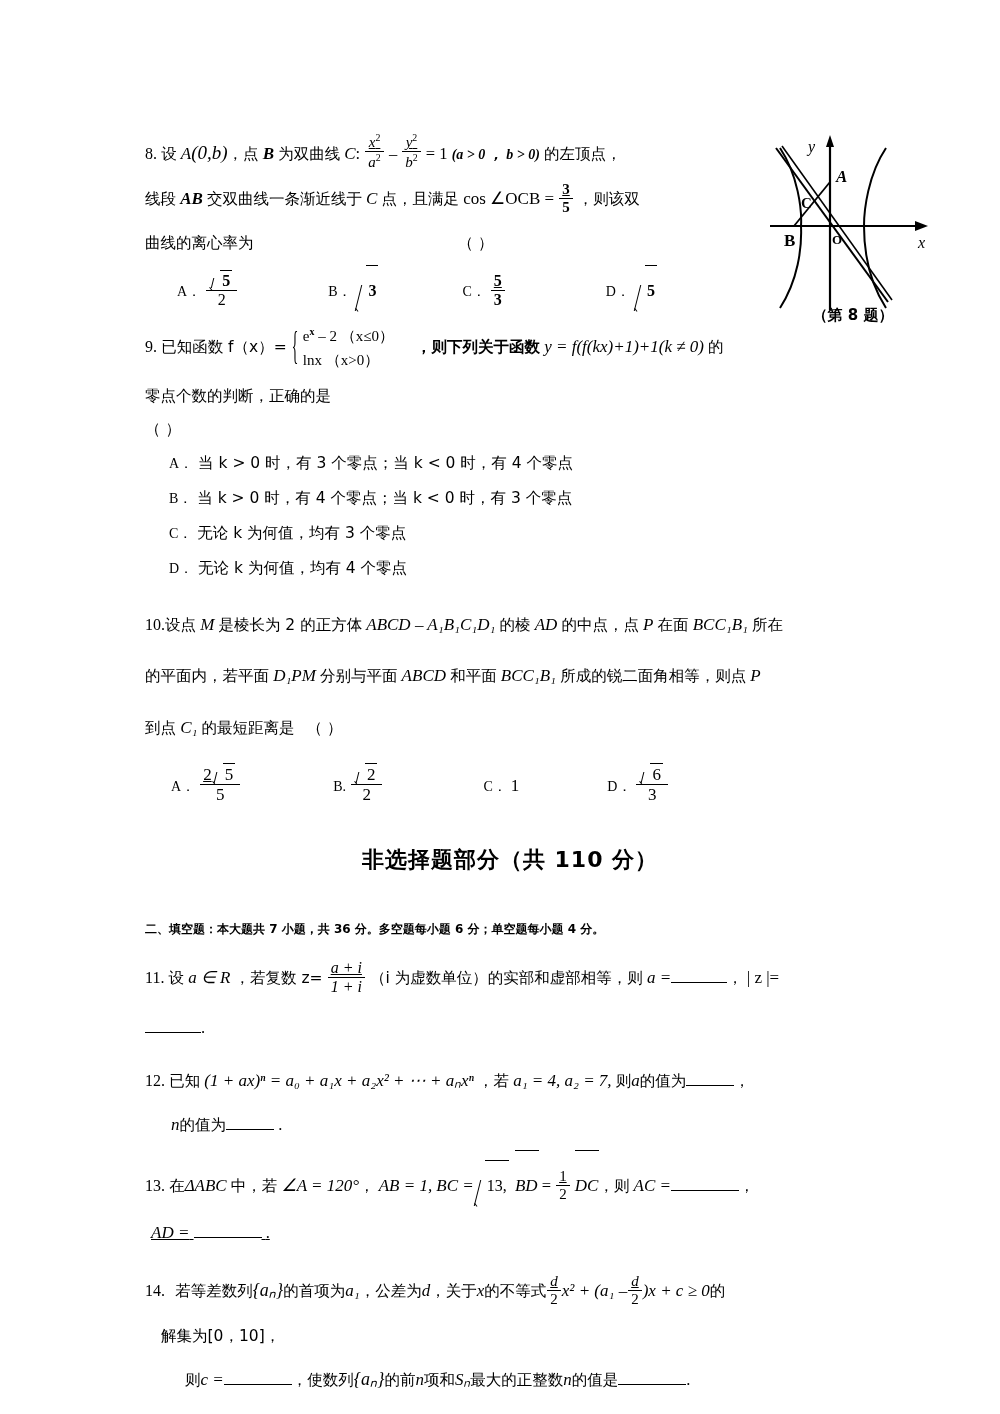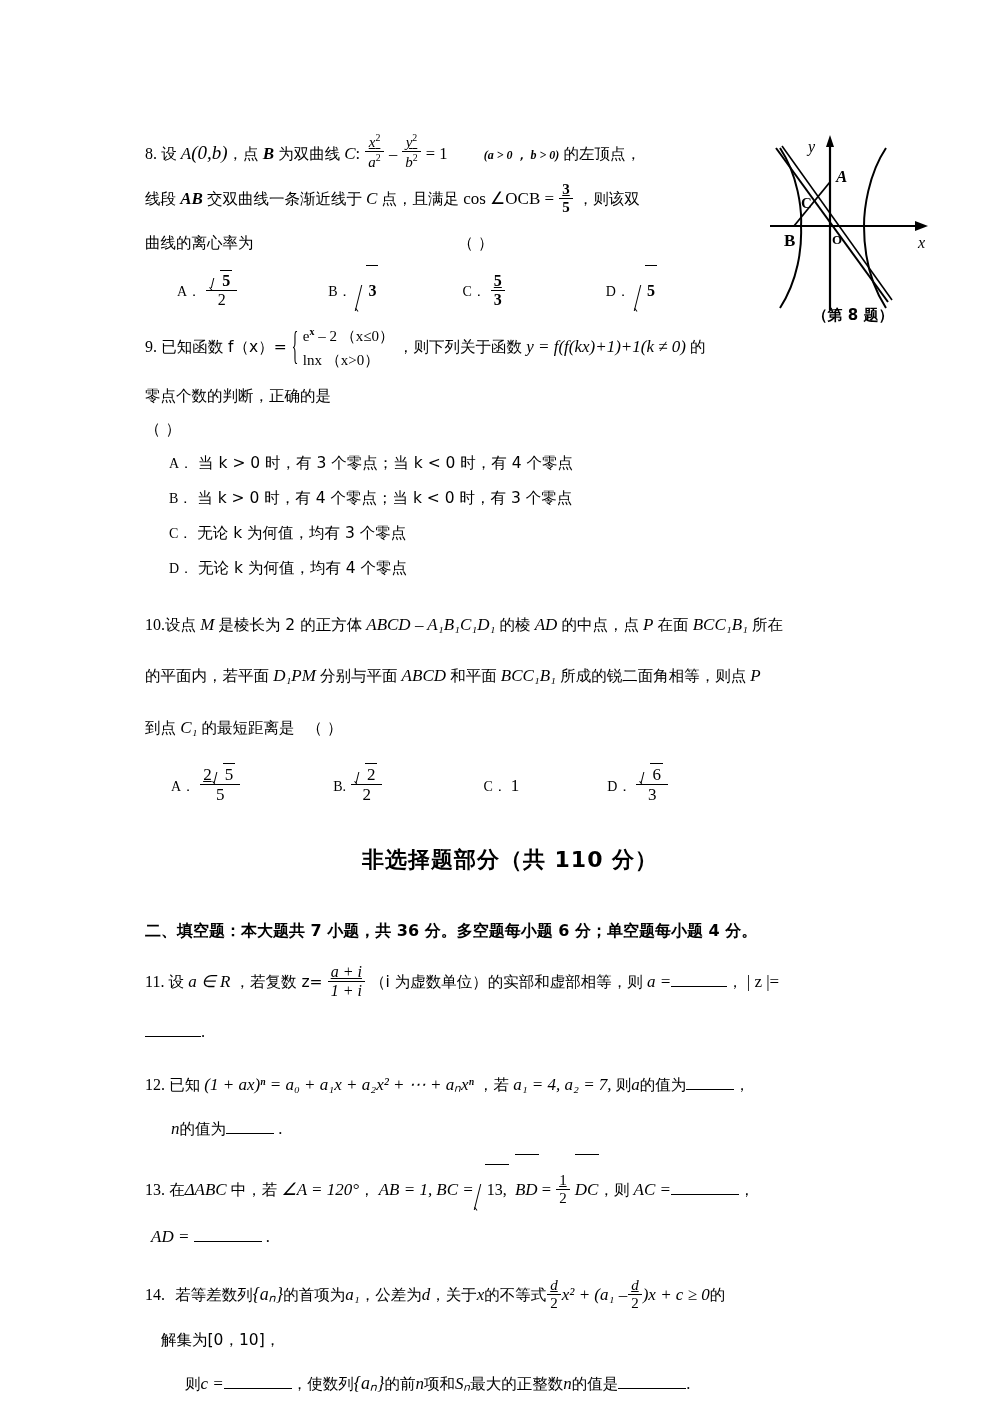--- a/index.html
+++ b/index.html
@@ -139,21 +139,21 @@
   .sect-title {
     text-align: center;
     font-family: "DejaVu Sans", sans-serif;
     font-weight: bold;
     font-size: 22px;
     letter-spacing: 1px;
   }
   .sect-sub {
     font-family: "DejaVu Sans", sans-serif;
     font-weight: bold;
-    font-size: 16px;
+    font-size: 12px;
   }
 
   .blank {
     display: inline-block;
     border-bottom: 1.3px solid #000;
     vertical-align: baseline;
   }
   .blank.w1 { width: 48px; }
   .blank.w2 { width: 56px; }
   .blank.w3 { width: 68px; }
@@ -224,21 +224,21 @@
         <span class="frac">
           <span class="num"><span class="it">x</span><sup class="pl">2</sup></span>
           <span class="den"><span class="it">a</span><sup class="pl">2</sup></span>
         </span>
         <span>–</span>
         <span class="frac">
           <span class="num"><span class="it">y</span><sup class="pl">2</sup></span>
           <span class="den"><span class="it">b</span><sup class="pl">2</sup></span>
         </span>
         <span>= 1</span>
-        <span class="it bd" style="font-size:12px;margin-left:32px;">(a &gt; 0 ，  b &gt; 0)</span>
+        <span class="it bd" style="font-size:14px;">(a &gt; 0 ，  b &gt; 0)</span>
         <span class="cn">的左顶点，</span>
       </div>
 
       <div class="qline">
         <span class="cn">线段</span>
         <span class="mathit bd">AB</span>
         <span class="cn">交双曲线一条渐近线于</span>
         <span class="mathit">C</span>
         <span class="cn">点，且满足</span>
         <span class="mathit" style="font-style:normal;">cos ∠OCB =</span>
@@ -282,21 +282,21 @@
 
     <div style="margin-top:2px;">
 
       <div class="qline" style="line-height:58px;">
         <span class="qnum">9.</span>
         <span class="cn">已知函数 f（x）=</span>
         <span class="piece">
           <span class="row"><span>e</span><sup class="pl bd">x</sup><span> – 2 （x≤0）</span></span>
           <span class="row">lnx （x&gt;0）</span>
         </span>
-        <span class="cn" style="">，则下列关于函数</span>
+        <span class="cn" style="margin-left:18px;font-weight:bold;">，则下列关于函数</span>
         <span class="mathit">y = f(f(kx)+1)+1(k ≠ 0)</span>
         <span class="cn">的</span>
       </div>
 
       <div class="qline" style="line-height:40px;">
         <span class="cn">零点个数的判断，正确的是</span>
       </div>
       <div class="qline" style="line-height:26px;">
         <span class="cn">（       ）</span>
       </div>
@@ -433,21 +433,21 @@
         <span class="mathit">BC =</span><span class="sqrt" style="font-size:16px;"><span class="rad">13,</span></span>
         <span class="vec mathit"><span>BD</span></span>
         <span>=</span>
         <span class="frac" style="font-size:15px;">
           <span class="num">1</span>
           <span class="den">2</span>
         </span>
         <span class="vec mathit"><span>DC</span></span><span class="cn">，则</span>
         <span class="mathit">AC =</span><span class="blank w3"></span><span class="cn">，</span>
       </div>
-      <div class="qline" style="line-height:46px; margin-left:6px;">
+      <div class="qline" style="line-height:46px; margin-left:6px;text-decoration:underline;">
         <span class="mathit">AD =</span>
         <span class="blank w3"></span>
         <span>.</span>
       </div>
     </div>
 
     <div style="margin-top:10px;">
       <div class="qline" style="line-height:48px;">
         <span class="qnum">14.</span>
         <span class="cn" style="margin-left:6px;">若等差数列</span><span class="mathit" style="font-size:18px;">{aₙ}</span><span class="cn">的首项为</span><span class="mathit">a₁</span><span class="cn">，公差为</span><span class="mathit">d</span><span class="cn">，关于</span><span class="mathit">x</span><span class="cn">的不等式</span><span class="frac" style="font-size:15px;">

